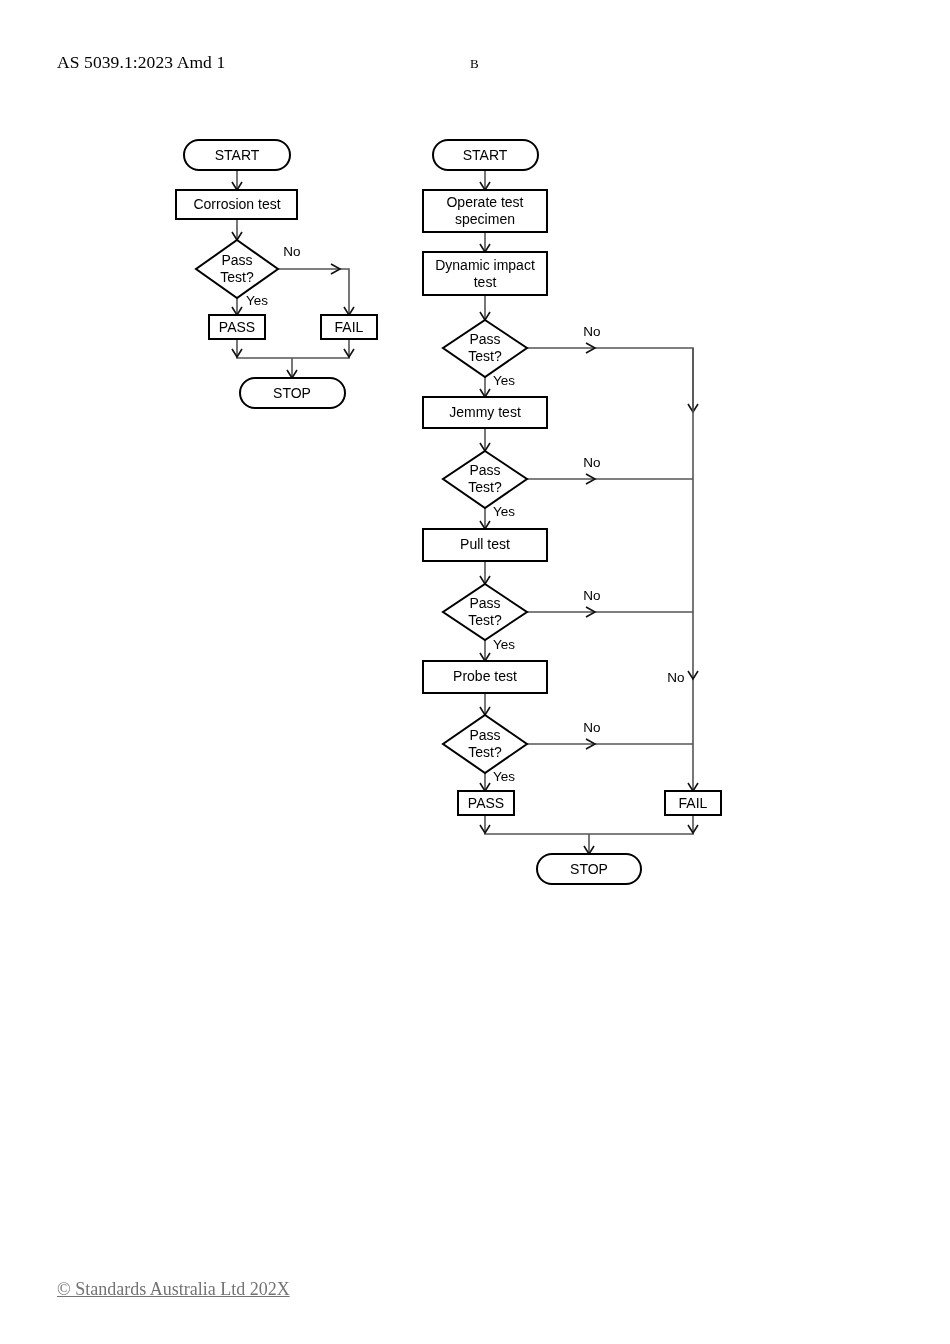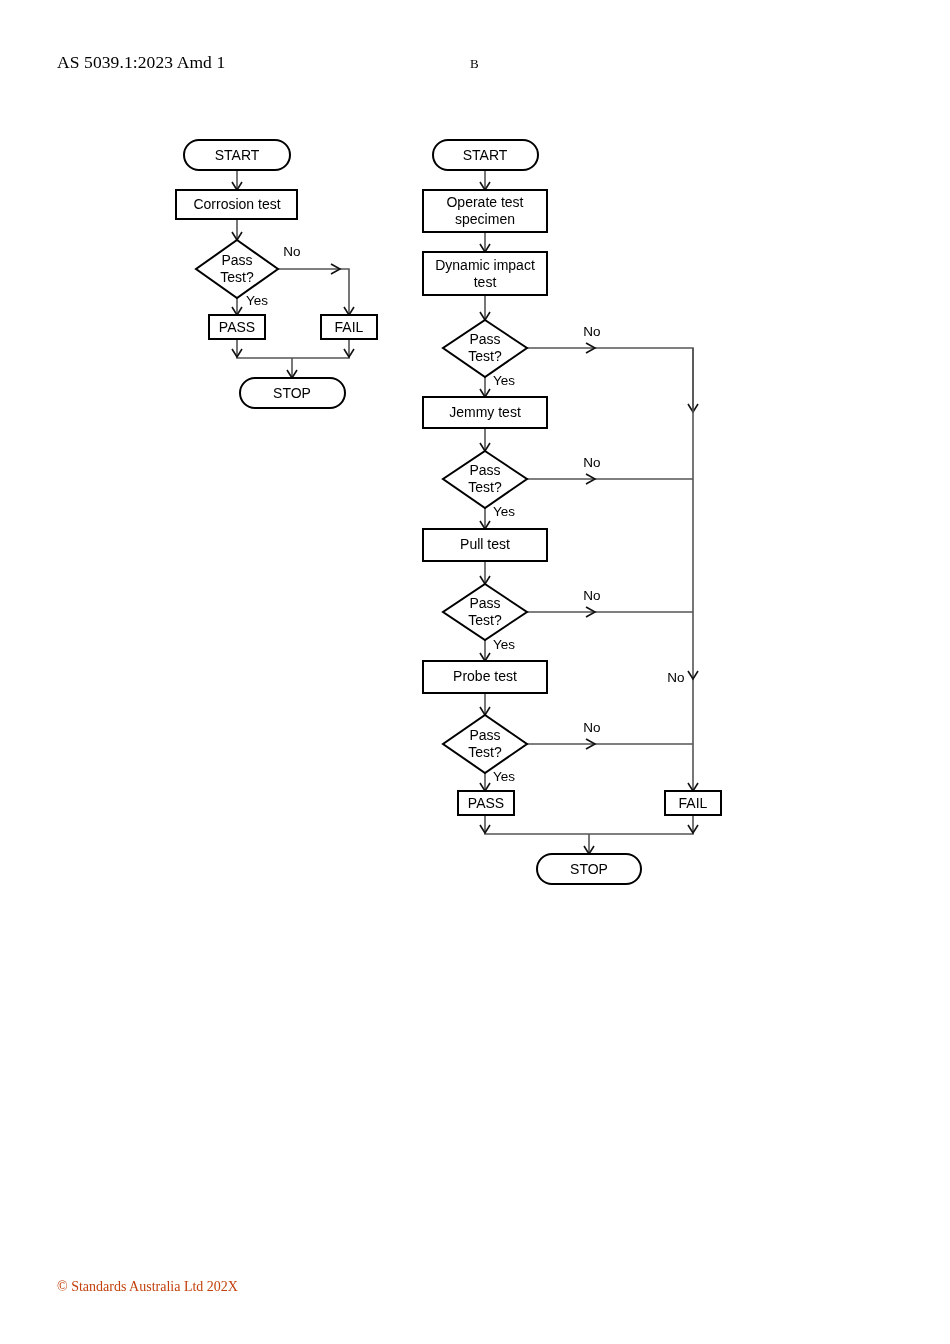--- a/index.html
+++ b/index.html
@@ -36,23 +36,24 @@
     top: 56px;
     font-family: "Liberation Serif", serif;
     font-size: 13px;
     color: #000;
   }
   .footer {
     position: absolute;
     left: 57px;
     top: 1279px;
     font-family: "Liberation Serif", serif;
-    font-size: 14px;
-    color: #c2410c;
+    font-size: 18px;
+    color: #737373;
     white-space: nowrap;
+    text-decoration: underline;
   }
   svg.flow {
     position: absolute;
     left: 0;
     top: 0;
     width: 950px;
     height: 1344px;
   }
   svg.flow text {
     font-family: "Liberation Sans", sans-serif;

